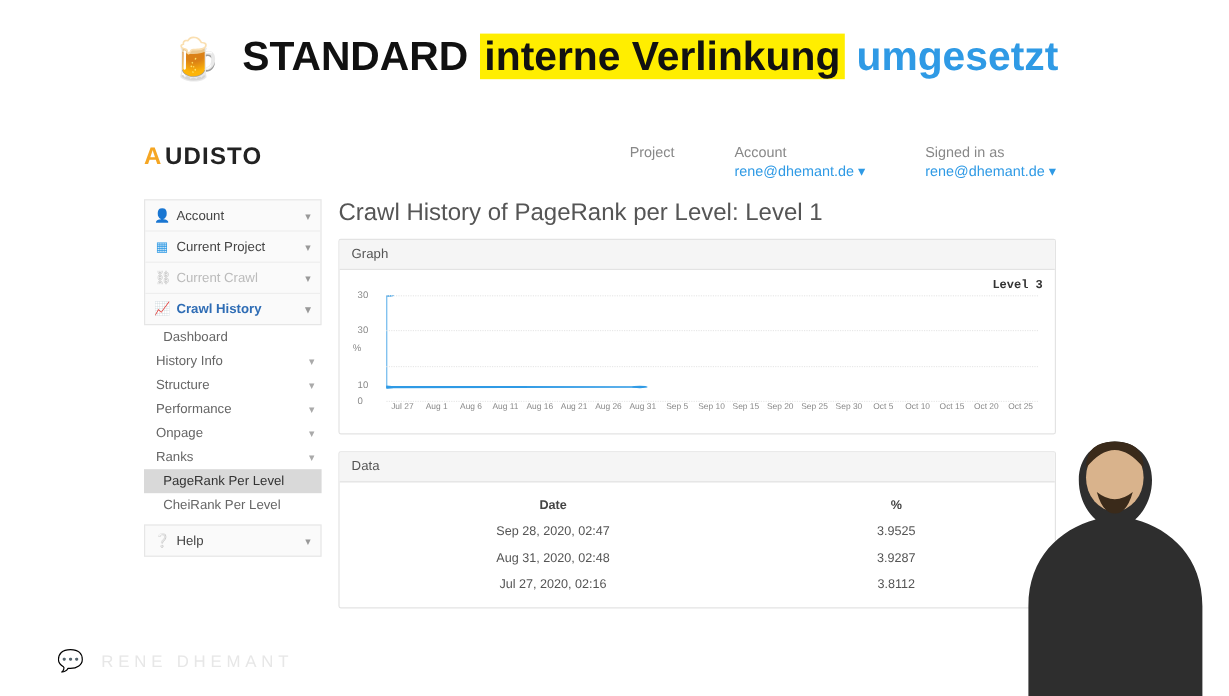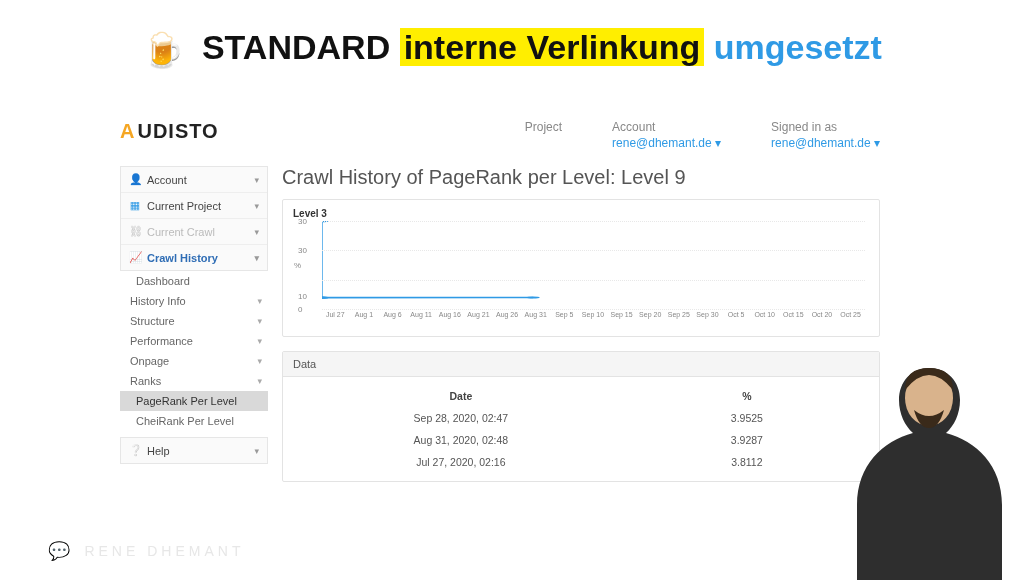--- a/index.html
+++ b/index.html
@@ -39,21 +39,21 @@
 
   
   .main { flex: 1; }
   .page-title { font-size: 20px; color: #555; font-weight: 400; margin-bottom: 10px; }
   .panel { border: 1px solid #e3e3e3; border-radius: 2px; margin-bottom: 14px; }
   .panel-head { background: #f5f5f5; border-bottom: 1px solid #e3e3e3; padding: 6px 10px; font-size: 11px; color: #555; }
   .panel-body { padding: 8px 10px; }
 
   
   .chart-wrap { position: relative; height: 120px; }
-  .chart-title { text-align: left; font-size: 10px; font-weight: 700; color: #333; margin-bottom: 2px; }
+  .chart-title { text-align: right; font-size: 10px; font-weight: 700; color: #333; margin-bottom: 2px; font-family: Liberation Mono, monospace; }
   .chart-area { position: relative; height: 88px; margin-left: 28px; margin-right: 4px; border-left: 1px solid transparent; }
   .ytick { position: absolute; left: -24px; font-size: 8px; color: #888; transform: translateY(-50%); }
   .ylabel { position: absolute; left: -28px; top: 50%; transform: translateY(-50%) rotate(-0deg); font-size: 8px; color: #888; }
   .grid { position: absolute; left: 0; right: 0; border-top: 1px dotted #e8e8e8; }
   svg.plot { position: absolute; inset: 0; width: 100%; height: 100%; }
   .xticks { display: flex; justify-content: space-between; font-size: 7px; color: #888; margin-left: 28px; margin-right: 4px; margin-top: 2px; }
   .xticks span { flex: 1; text-align: center; white-space: nowrap; }
 
   
   .data-table { width: 100%; font-size: 10.5px; color: #555; }
@@ -156,23 +156,24 @@
       <div class="side-group">
         <div class="side-head">
           <span class="ico" style="color:#2f9ae5">❔</span>
           <span>Help</span>
           <span class="caret">▾</span>
         </div>
       </div>
     </div>
 
     <div class="main">
-      <div class="page-title">Crawl History of PageRank per Level: Level 9</div>
+      <div class="page-title">Crawl History of PageRank per Level: Level 1</div>
 
       <div class="panel">
+        <div class="panel-head">Graph</div>
         <div class="panel-body">
           <div class="chart-wrap">
             <div class="chart-title">Level 3</div>
             <div class="chart-area" id="chart-area">
               <span class="ylabel">%</span>
               <svg class="plot" viewBox="0 0 100 100" preserveAspectRatio="none">
                 <polyline id="chart-line" fill="none" stroke="#2f9ae5" stroke-width="1.4" vector-effect="non-scaling-stroke" points="0.00,87.30 38.89,86.90 0.00,86.83 0.00,0.29"></polyline>
               <circle cx="0" cy="87.29599999999999" r="1.2" fill="#2f9ae5" vector-effect="non-scaling-stroke"></circle>
                     <circle cx="38.88888888888889" cy="86.90433333333334" r="1.2" fill="#2f9ae5" vector-effect="non-scaling-stroke"></circle>
                     <circle cx="0" cy="86.825" r="1.2" fill="#2f9ae5" vector-effect="non-scaling-stroke"></circle>

